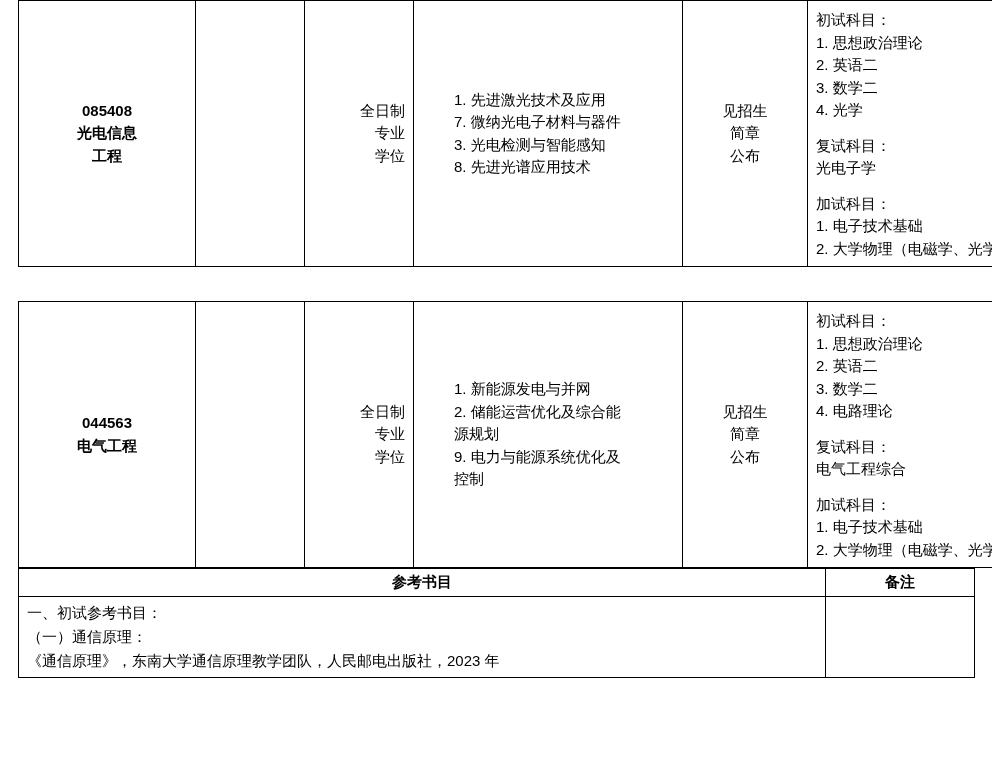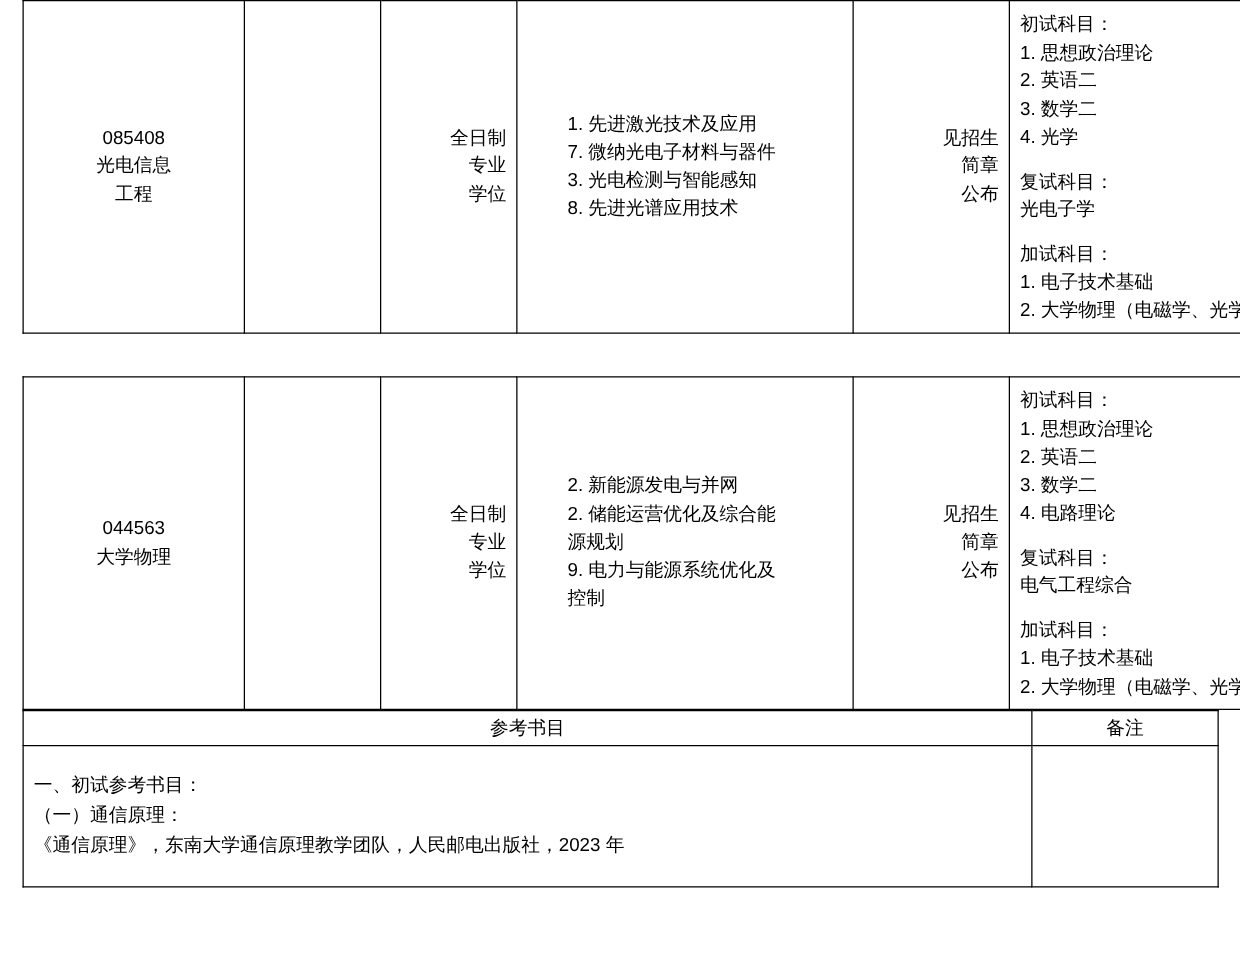--- a/index.html
+++ b/index.html
@@ -31,25 +31,25 @@
   table.doc-table td {
     border: 1px solid #000000;
     vertical-align: middle;
     padding: 6px 8px;
     font-size: 15px;
     line-height: 1.5;
     font-family: "Liberation Sans", sans-serif;
   }
 
   
-  .col-code   { width: 160px; text-align: center; }
+  .col-code   { width: 160px; text-align: center; font-weight: bold; }
   .col-blank  { width: 92px; }
   .col-type   { width: 92px; text-align: right; }
   .col-dir    { width: 252px; text-align: left; }
-  .col-quota  { width: 108px; text-align: right; }
+  .col-quota  { width: 108px; text-align: center; }
   .col-exam   { width: 250px; text-align: left; vertical-align: top; }
 
   .cell-lines span { display: block; white-space: pre; }
   .dir-lines span { display: block; margin-left: 32px; }
   .exam-block { padding-top: 2px; }
   .exam-block span { display: block; white-space: pre; }
   .exam-gap { height: 13px; }
 
   .spacer-1 { height: 34px; }
 
@@ -60,26 +60,26 @@
     width: 956px;
   }
   table.bottom-table td {
     border: 1px solid #000000;
     font-size: 15px;
     font-family: "Liberation Sans", sans-serif;
   }
   .bt-head {
     text-align: center;
     padding: 4px 0;
-    font-weight: normal;
+    font-weight: bold;
   }
   .bt-head-left { width: 806px; }
   .bt-head-right { width: 148px; }
   .bt-body {
-    padding: 20px 8px;
+    padding: 4px 8px;
     vertical-align: top;
     line-height: 1.6;
   }
   .bt-body span { display: block; }
   .bt-body-right { }
   .clipped { overflow: hidden; }
 </style>
 </head>
 <body>
 
@@ -139,34 +139,34 @@
     </table>
 
   <div class="spacer-1"></div>
 
   <table class="doc-table">
     <tbody>
         <tr>
       <td class="col-code">
         <div class="cell-lines">
           <span>044563</span>
-          <span>大学物理</span>
+          <span>电气工程</span>
         </div>
       </td>
       <td class="col-blank"></td>
       <td class="col-type">
         <div class="cell-lines">
           <span>全日制</span>
           <span>专业</span>
           <span>学位</span>
         </div>
       </td>
       <td class="col-dir">
         <div class="dir-lines">
-          <span>2. 新能源发电与并网</span>
+          <span>1. 新能源发电与并网</span>
           <span>2. 储能运营优化及综合能</span>
           <span>源规划</span>
           <span>9. 电力与能源系统优化及</span>
           <span>控制</span>
         </div>
       </td>
       <td class="col-quota">
         <div class="cell-lines">
           <span>见招生</span>
           <span>简章</span>

